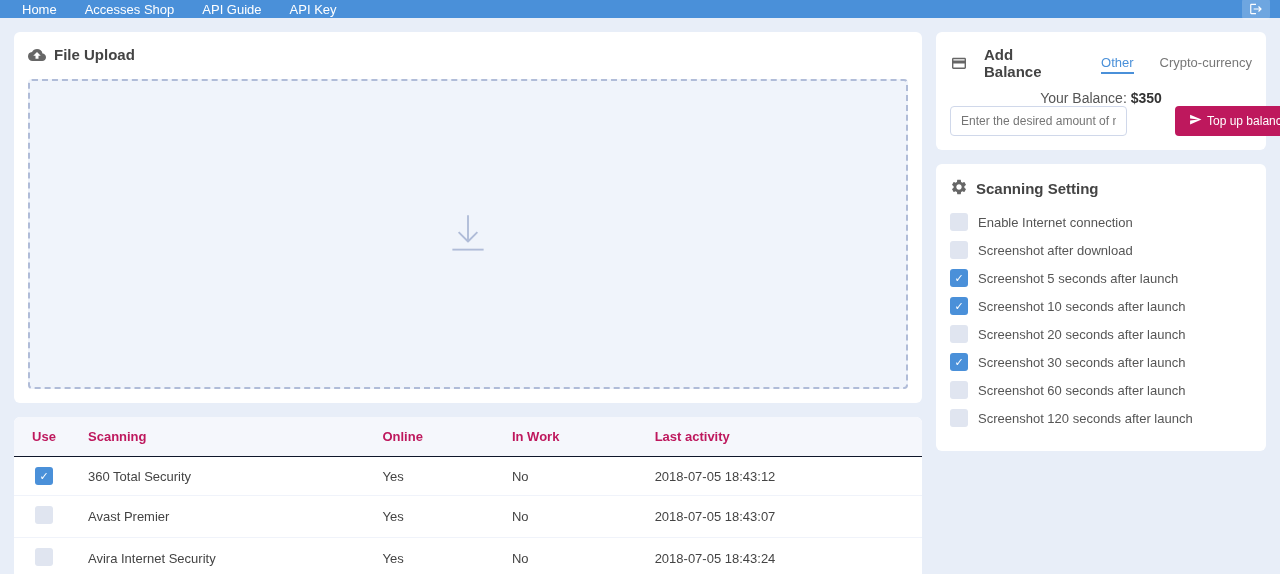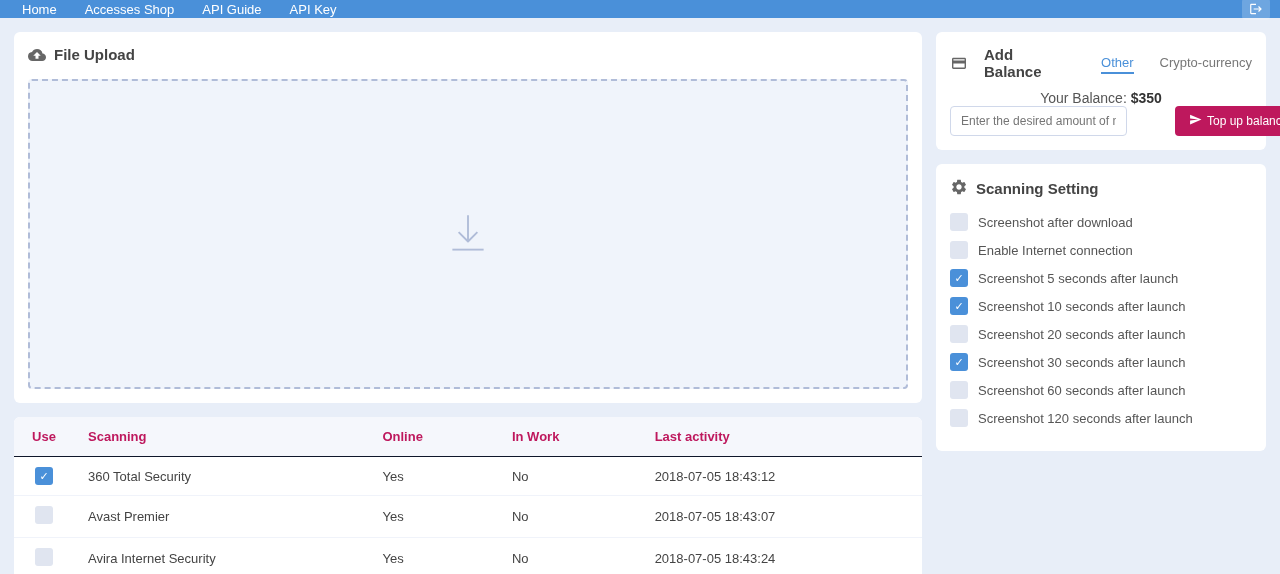--- a/index.html
+++ b/index.html
@@ -397,25 +397,25 @@
         <span>
           <svg width="18" height="18" viewBox="0 0 24 24" fill="#666">
             <path d="M19.14 12.94c.04-.3.06-.61.06-.94 0-.32-.02-.64-.07-.94l2.03-1.58c.18-.14.23-.41.12-.61l-1.92-3.32c-.12-.22-.37-.29-.59-.22l-2.39.96c-.5-.38-1.03-.7-1.62-.94l-.36-2.54c-.04-.24-.24-.41-.48-.41h-3.84c-.24 0-.43.17-.47.41l-.36 2.54c-.59.24-1.13.57-1.62.94l-2.39-.96c-.22-.08-.47 0-.59.22L2.74 8.87c-.12.21-.08.47.12.61l2.03 1.58c-.05.3-.09.63-.09.94s.02.64.07.94l-2.03 1.58c-.18.14-.23.41-.12.61l1.92 3.32c.12.22.37.29.59.22l2.39-.96c.5.38 1.03.7 1.62.94l.36 2.54c.05.24.24.41.48.41h3.84c.24 0 .44-.17.47-.41l.36-2.54c.59-.24 1.13-.56 1.62-.94l2.39.96c.22.08.47 0 .59-.22l1.92-3.32c.12-.22.07-.47-.12-.61l-2.01-1.58zM12 15.6c-1.98 0-3.6-1.62-3.6-3.6s1.62-3.6 3.6-3.6 3.6 1.62 3.6 3.6-1.62 3.6-3.6 3.6z"></path>
           </svg>
         </span>
         <span>Scanning Setting</span>
       </div>
       <div id="scan-options-container">
       <div class="scan-option">
             <span class="scan-cb-empty"></span>
+            <label>Enable Internet connection</label>
+          </div>
+          <div class="scan-option">
+            <span class="scan-cb-empty"></span>
             <label>Screenshot after download</label>
-          </div>
-          <div class="scan-option">
-            <span class="scan-cb-empty"></span>
-            <label>Enable Internet connection</label>
           </div>
           <div class="scan-option">
             <span class="scan-cb-blue">✓</span>
             <label>Screenshot 5 seconds after launch</label>
           </div>
           <div class="scan-option">
             <span class="scan-cb-blue">✓</span>
             <label>Screenshot 10 seconds after launch</label>
           </div>
           <div class="scan-option">

